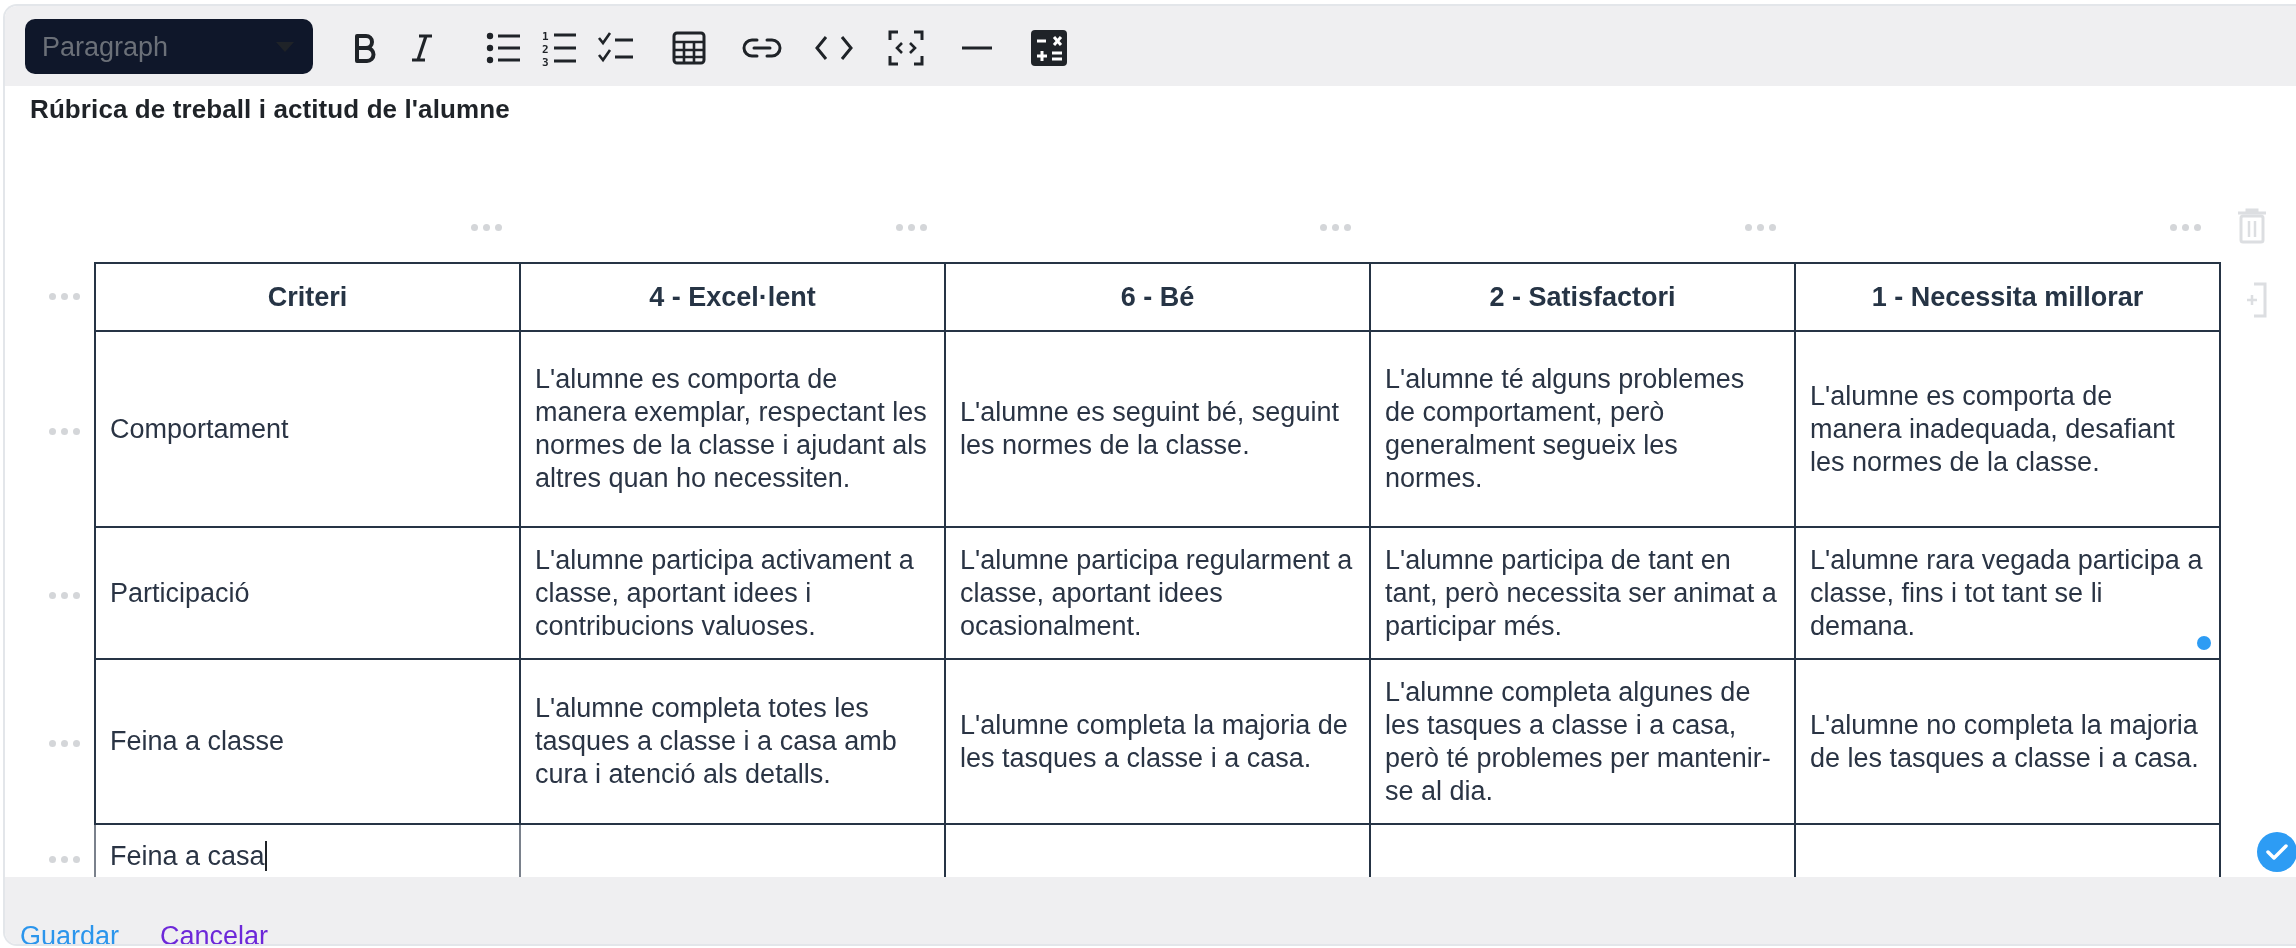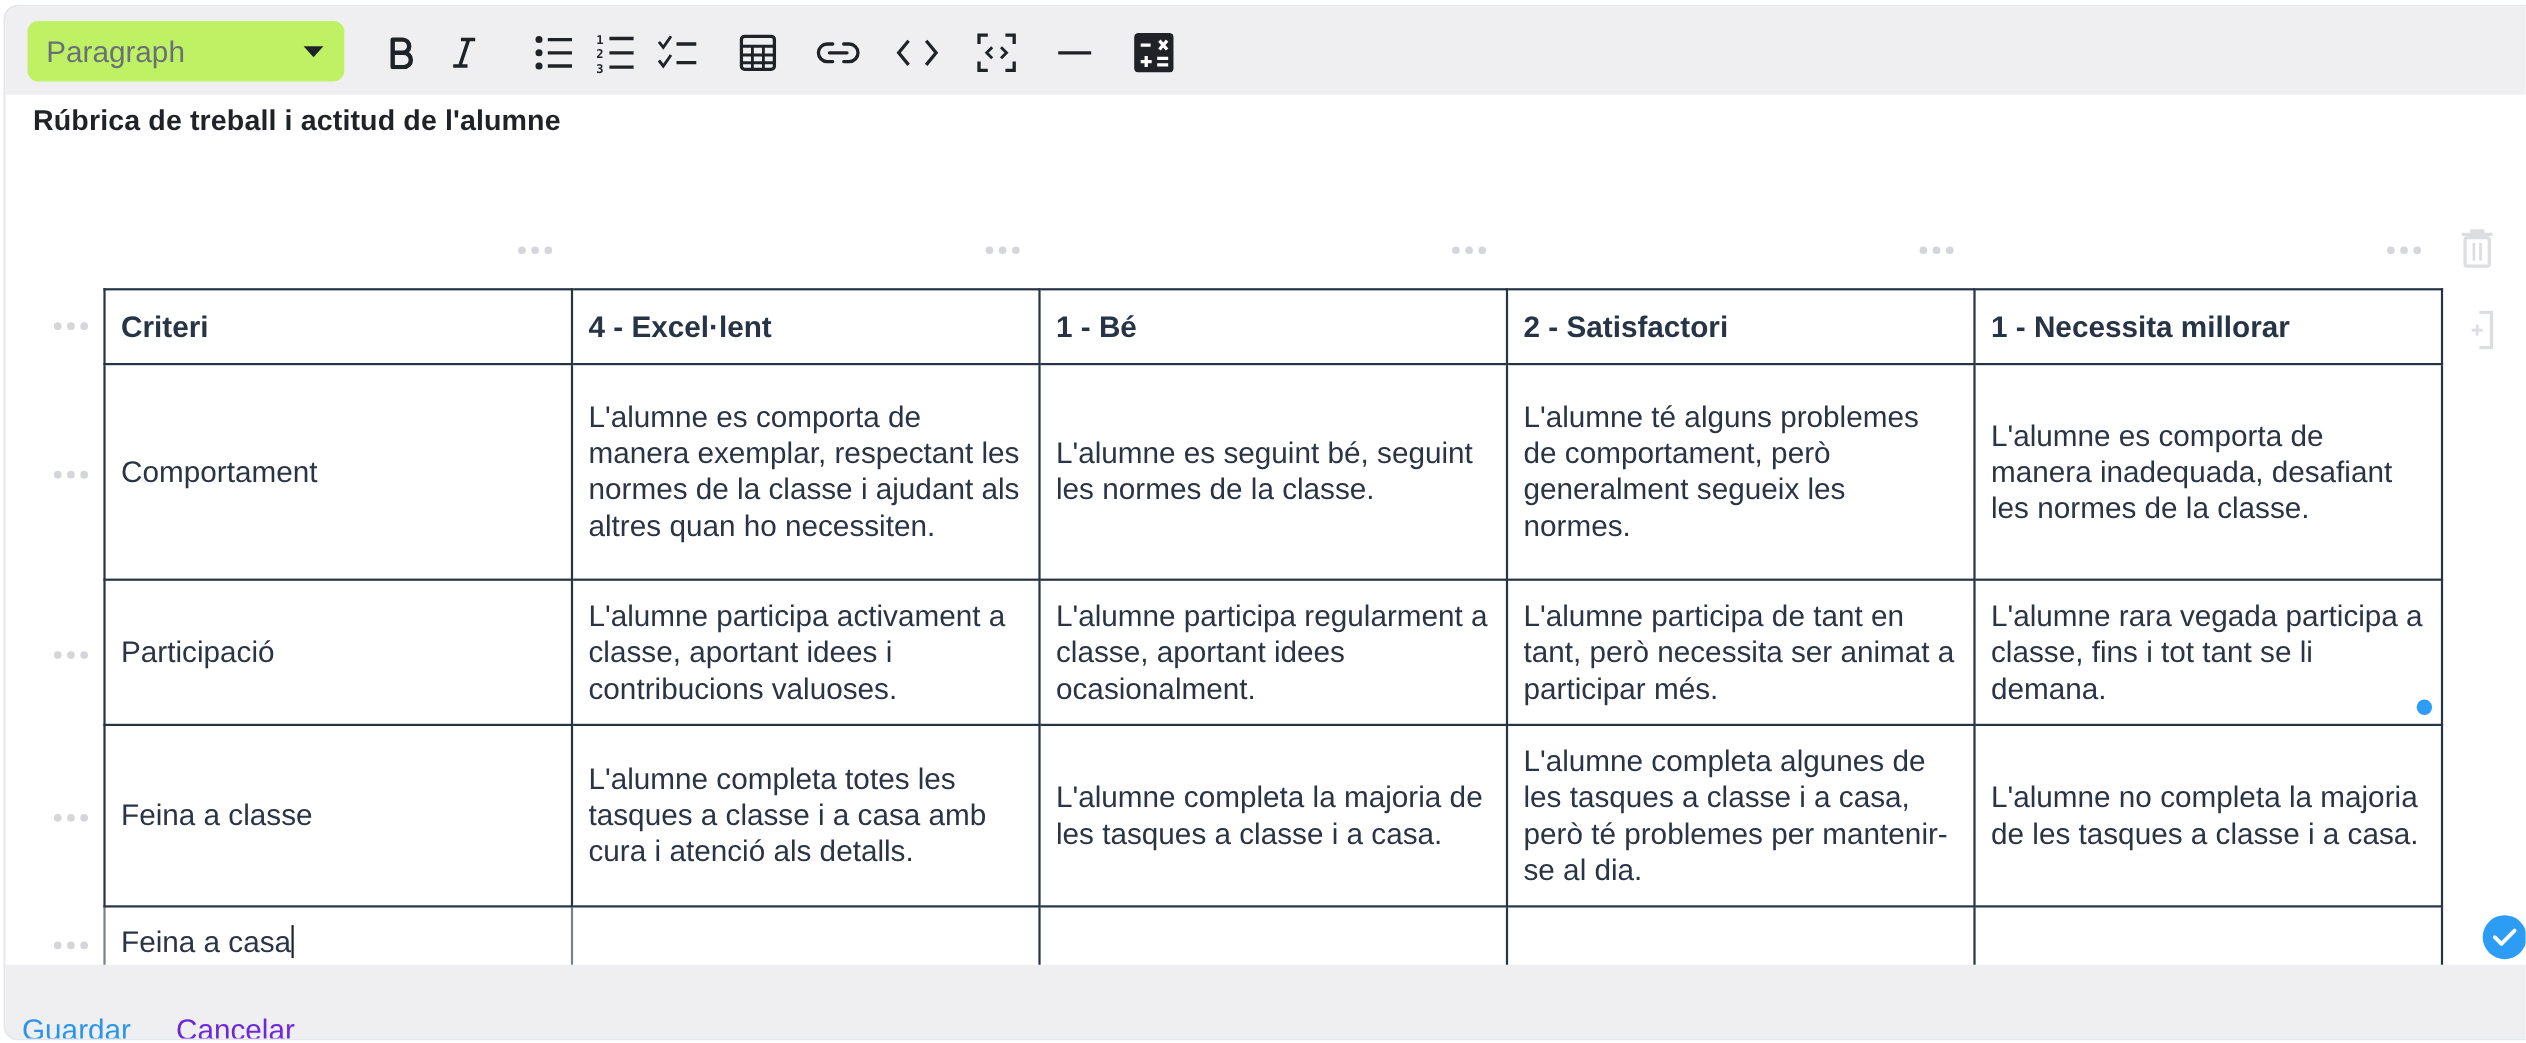--- a/index.html
+++ b/index.html
@@ -10,21 +10,21 @@
     position: absolute; left: 3px; top: 4px; width: 2296px; height: 942px;
     border: 2px solid #e3e6ea; border-right: none; border-radius: 14px 0 0 14px;
     overflow: hidden; background: #ffffff;
   }
   .toolbar {
     position: absolute; left: 0; top: 0; right: 0; height: 80px;
     background: #efeff1;
   }
   .block-select {
     position: absolute; left: 20px; top: 13px; width: 288px; height: 55px;
-    background: #bef264; border-radius: 10px; cursor: pointer;
+    background: #0f172a; border-radius: 10px; cursor: pointer;
   }
   .block-select .label {
     position: absolute; left: 17px; top: 13px; font-size: 27px; color: #6b7078;
   }
   .block-select .caret {
     position: absolute; left: 251px; top: 23px; width: 0; height: 0;
     border-left: 9px solid transparent; border-right: 9px solid transparent;
     border-top: 10px solid #1f2328;
   }
   .tb-btn {
@@ -42,21 +42,21 @@
   .dots span { width: 7px; height: 7px; border-radius: 50%; background: #d4d6d9; display: block; }
 
   table.rubric {
     position: absolute; left: 89px; top: 256px; border-collapse: collapse;
     table-layout: fixed; width: 2125px;
   }
   table.rubric td, table.rubric th {
     border: 2px solid #263445; padding: 0 14px; vertical-align: middle;
     font-size: 27px; line-height: 33px; color: #2a3444; text-align: left; font-weight: normal;
   }
-  table.rubric th { font-weight: bold; height: 68px; color: #263445; }
+  table.rubric th { font-weight: bold; height: 68px; color: #263445; text-align: center; }
   table.rubric tr.r1 td { height: 196px; }
   table.rubric tr.r2 td { height: 132px; }
   table.rubric tr.r3 td { height: 165px; }
   table.rubric tr.r4 td { height: 80px; vertical-align: top; padding-top: 15px; margin-top: 24px; }
   table.rubric td.selected { border: 2px solid #7a818c; }
   .caret-bar { display: inline-block; width: 2px; height: 30px; background: #1f2328; vertical-align: -6px; }
 
   .trash-icon { position: absolute; left: 2231px; top: 202px; }
   .addcol-icon { position: absolute; left: 2240px; top: 276px; }
   .resize-dot {
@@ -230,21 +230,21 @@
         <col style="width:425px">
         <col style="width:425px">
         <col style="width:425px">
         <col style="width:425px">
         <col style="width:425px">
       </colgroup>
     <tbody>
         <tr>
       <th>Criteri</th>
       <th>4 - Excel·lent</th>
-      <th>1 - Bé</th>
+      <th>6 - Bé</th>
       <th>2 - Satisfactori</th>
       <th>1 - Necessita millorar</th>
     </tr>
     <tr class="r1">
       <td>Comportament</td>
       <td>L'alumne es comporta de manera exemplar, respectant les normes de la classe i ajudant als altres quan ho necessiten.</td>
       <td>L'alumne es seguint bé, seguint les normes de la classe.</td>
       <td>L'alumne té alguns problemes de comportament, però generalment segueix les normes.</td>
       <td>L'alumne es comporta de manera inadequada, desafiant les normes de la classe.</td>
     </tr>

